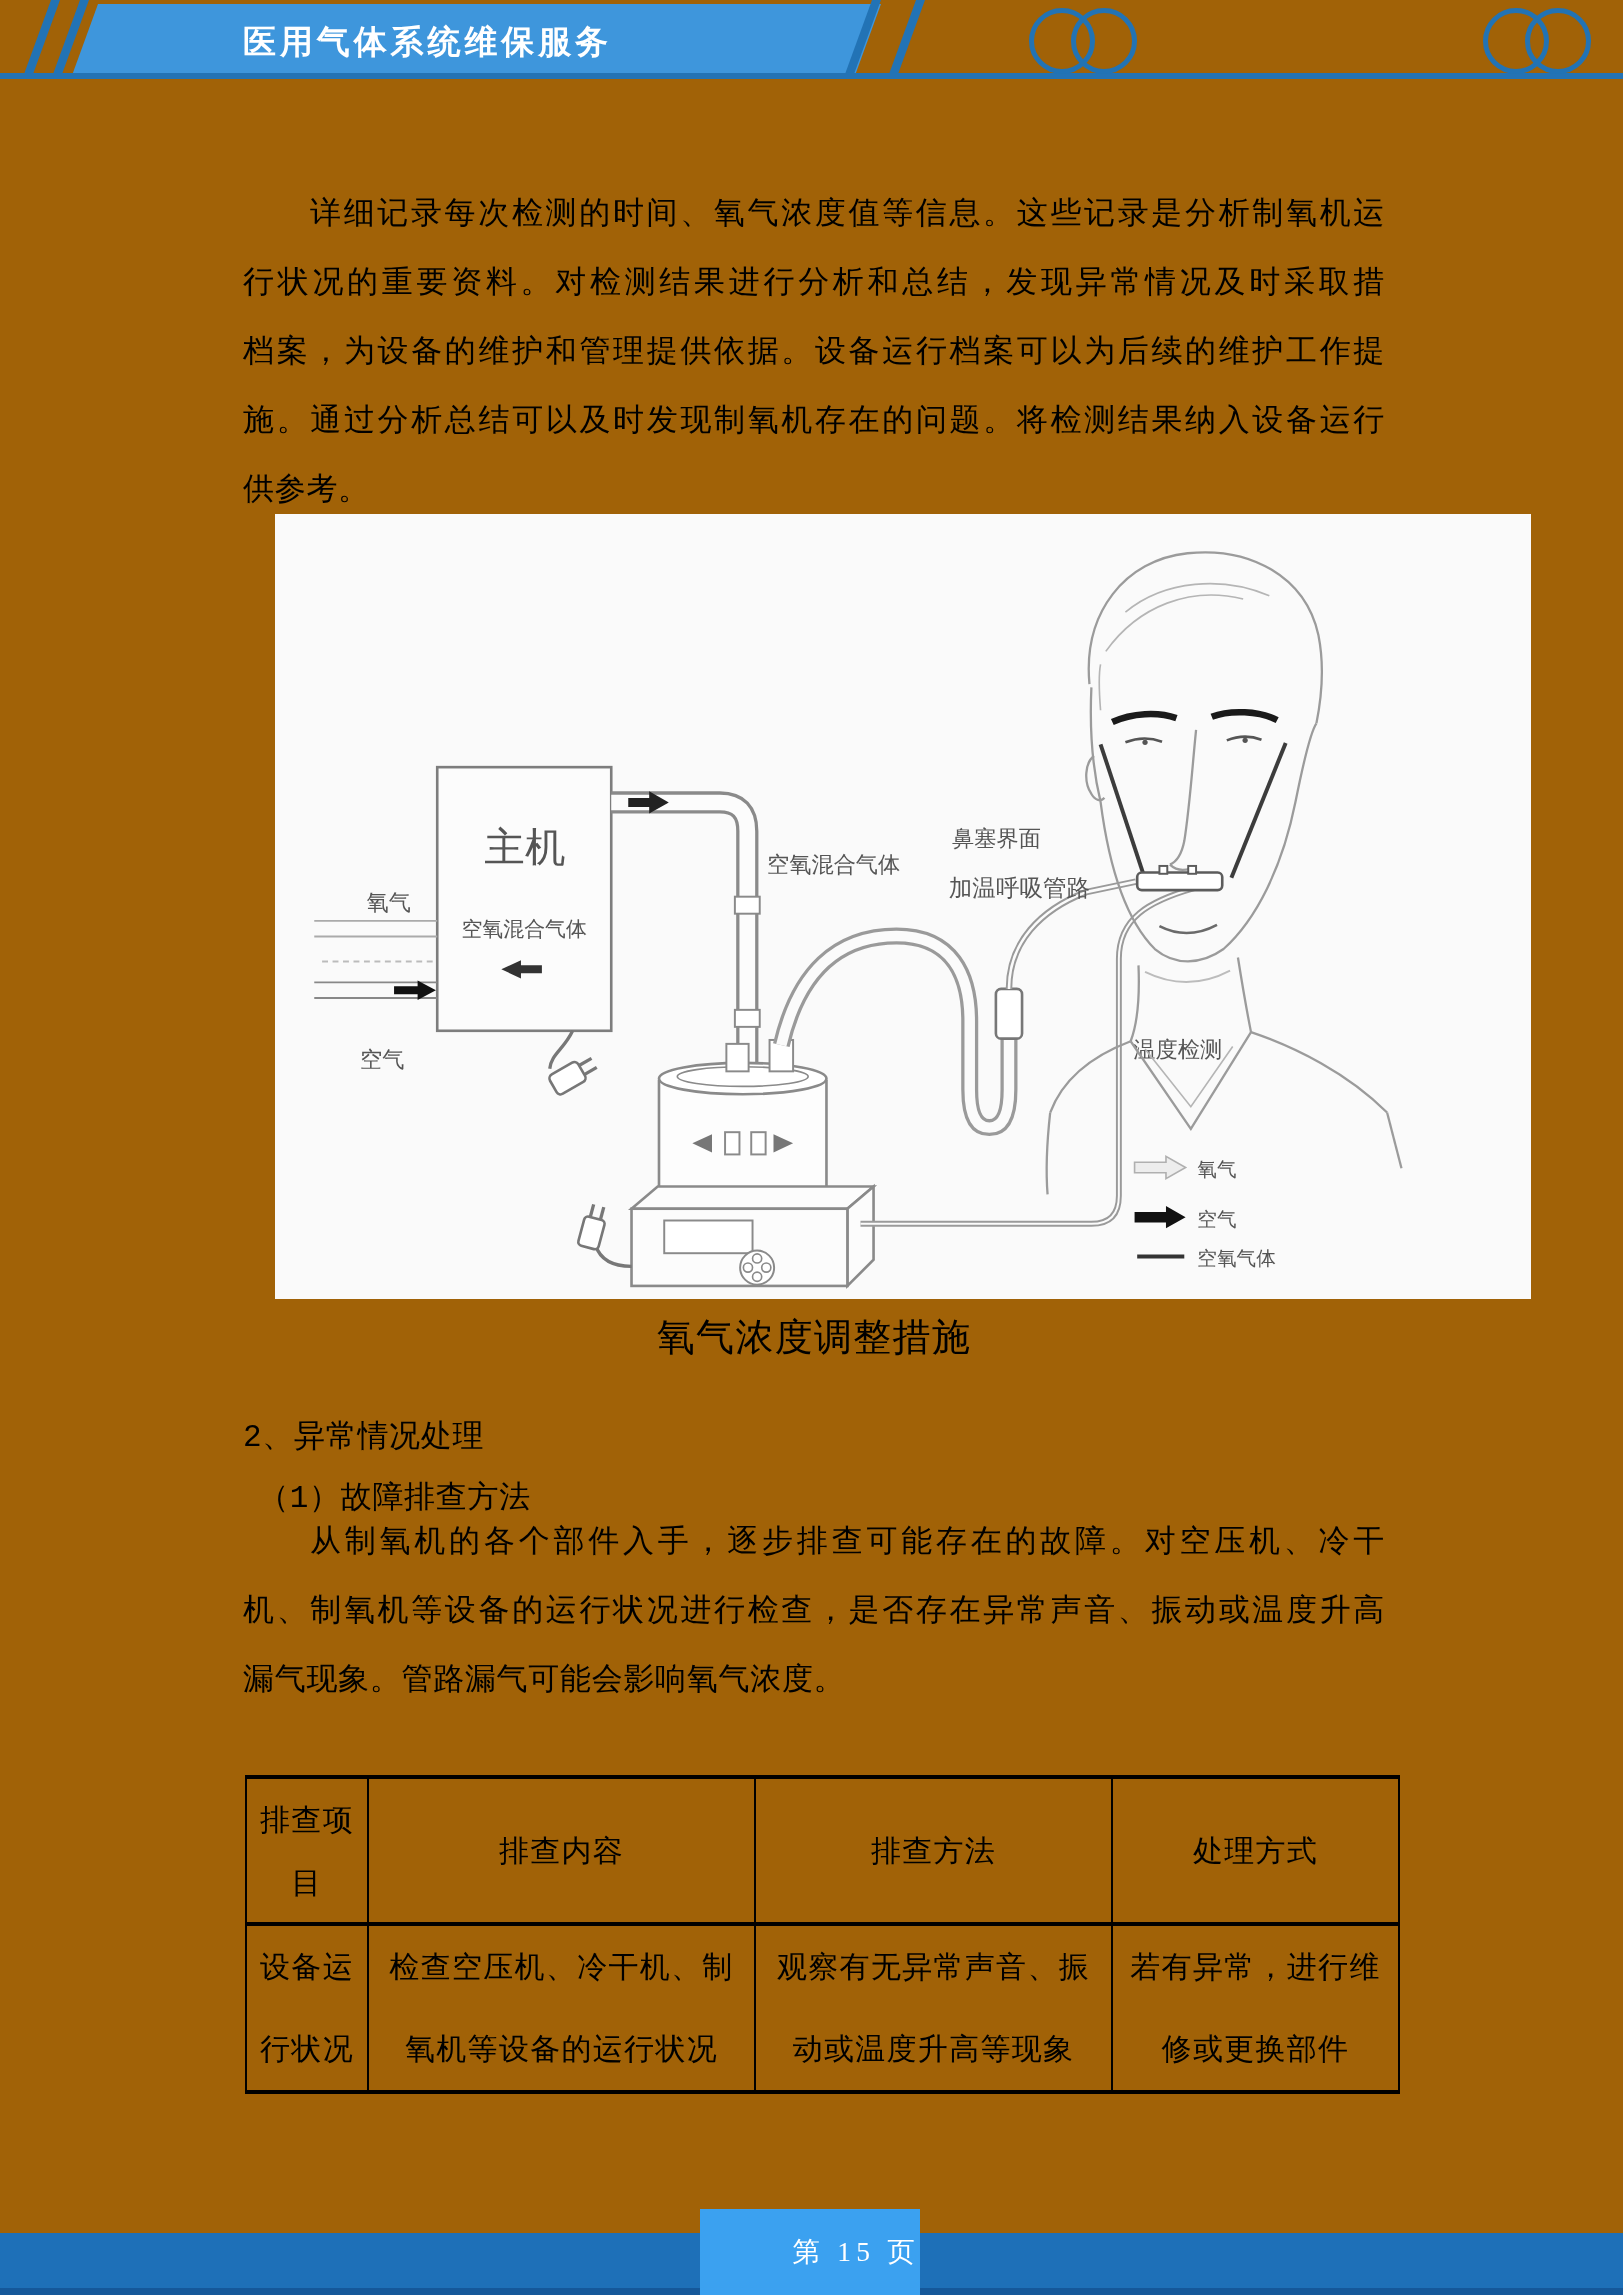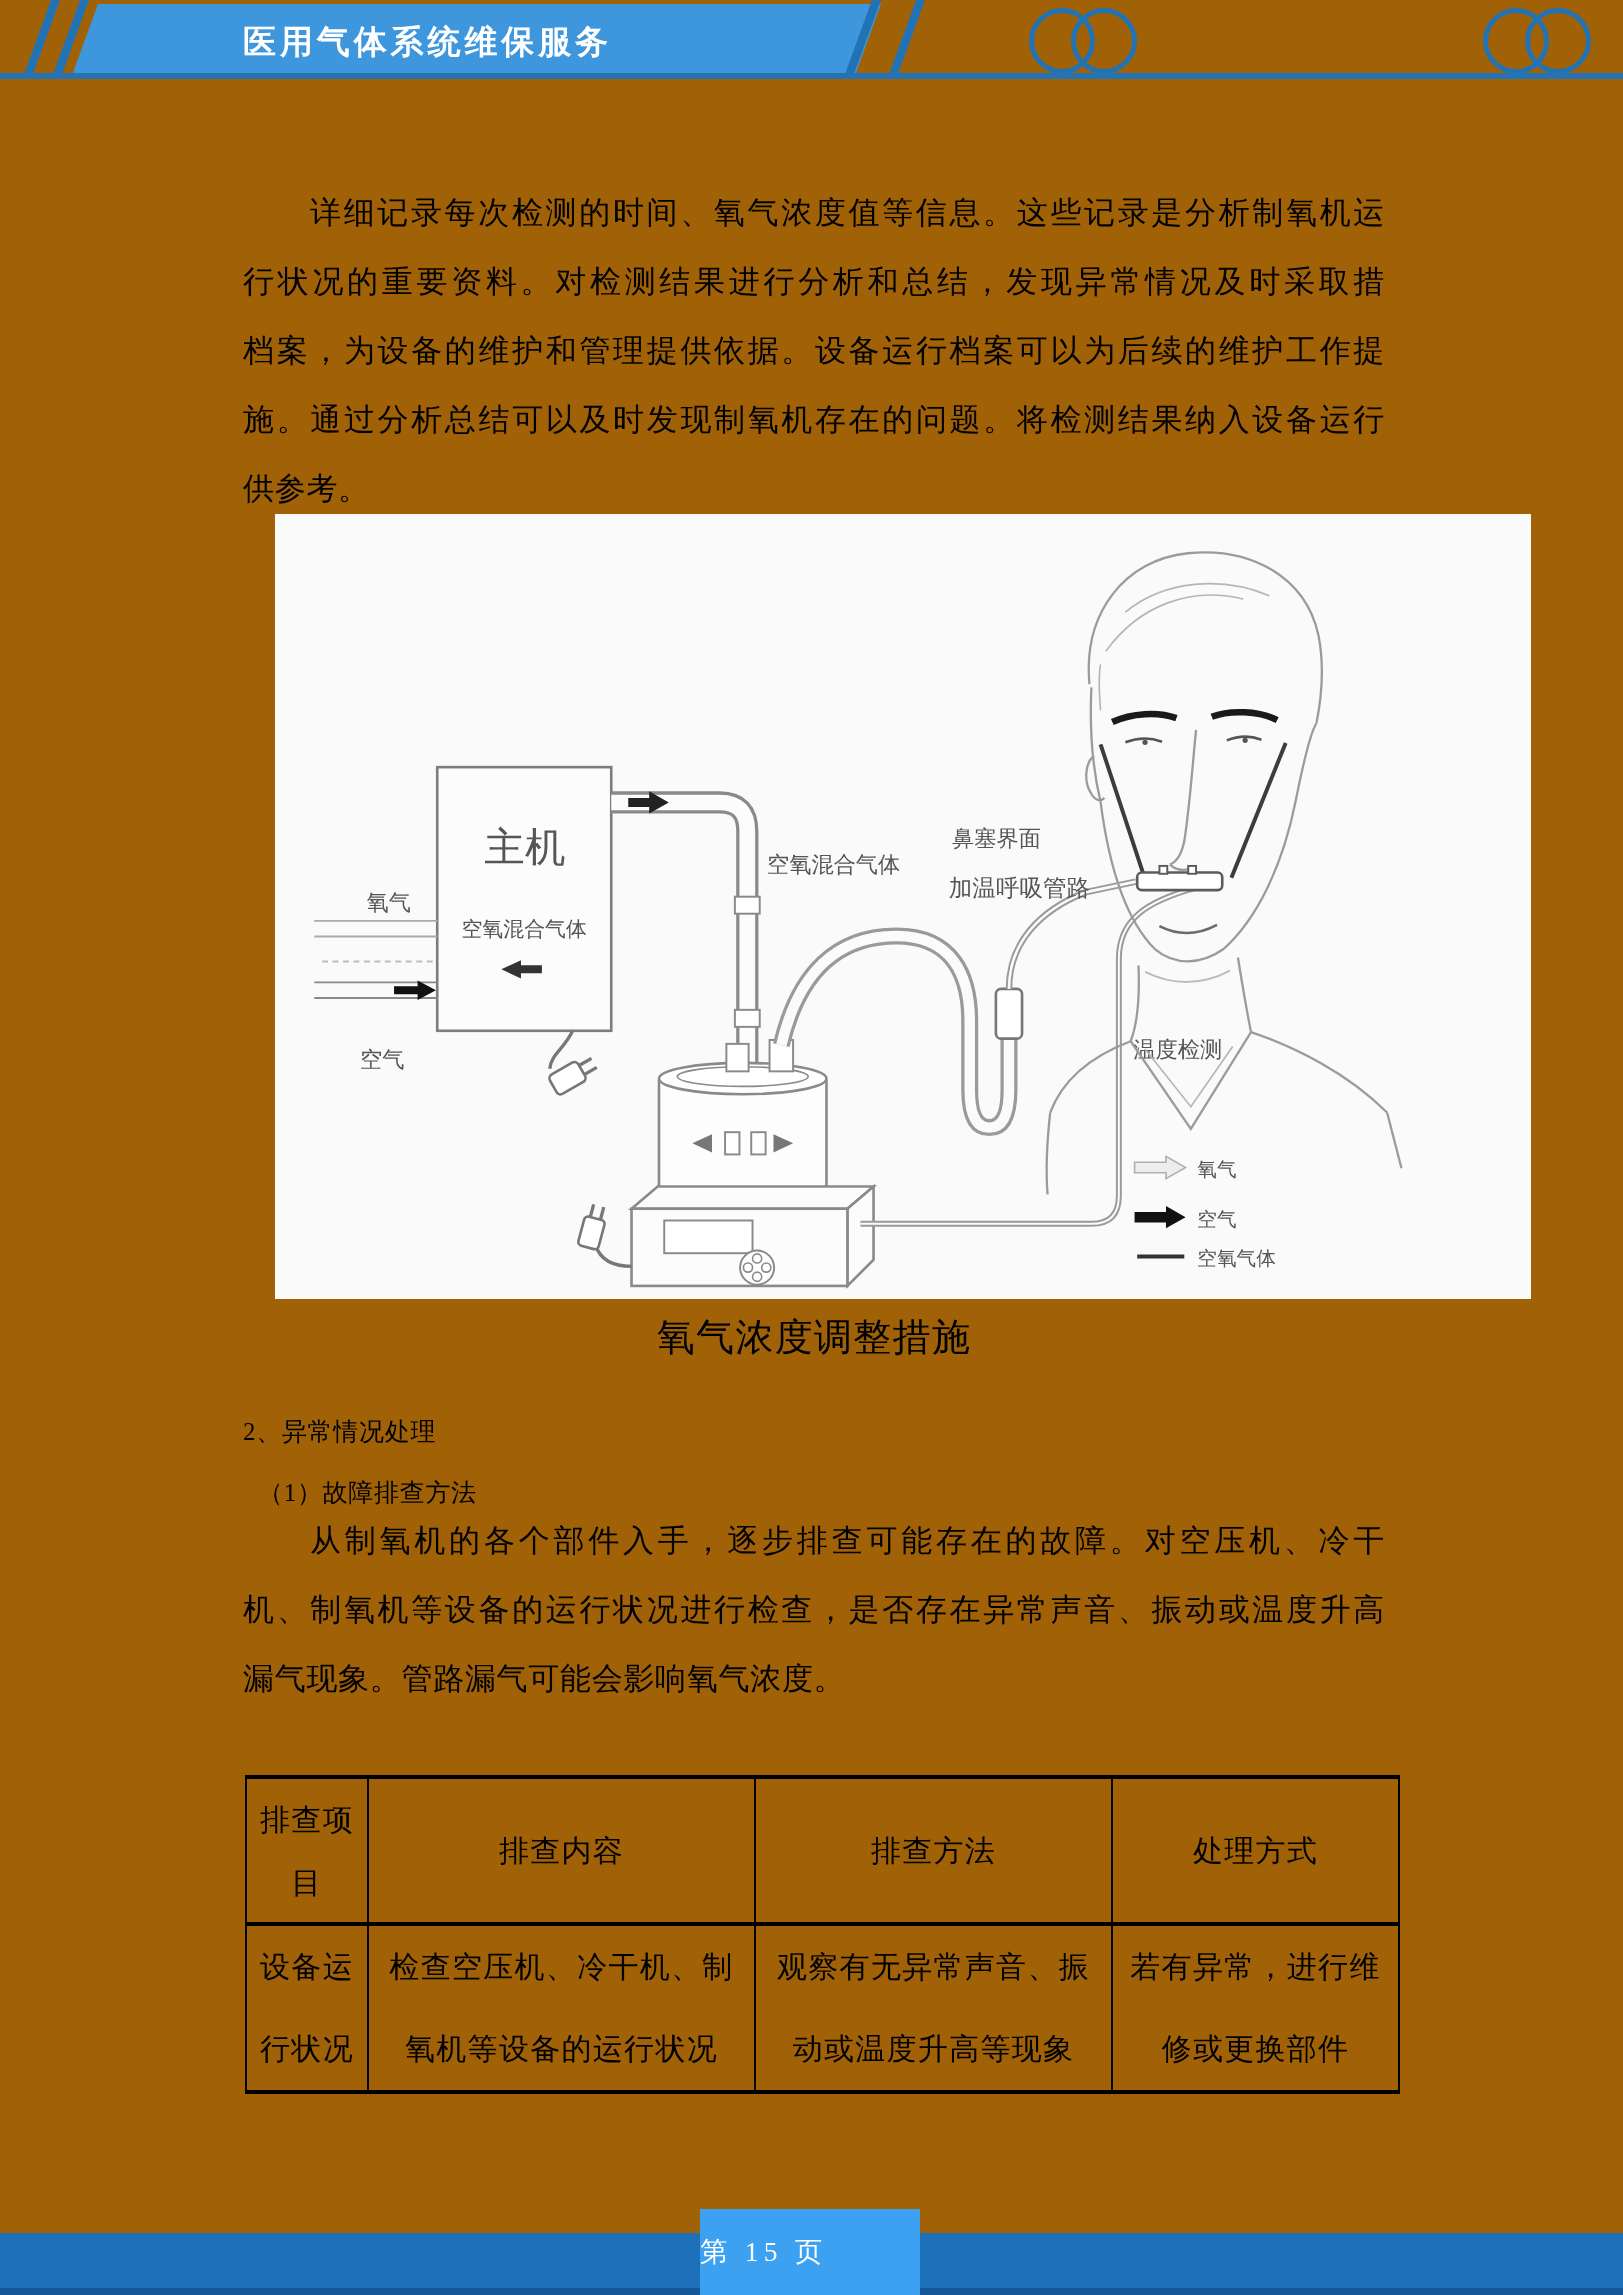--- a/index.html
+++ b/index.html
@@ -15,35 +15,35 @@
   .rings{position:absolute;top:7.9px;display:flex;}
   .ring{width:56px;height:56px;border:5.2px solid #2273b4;border-radius:50%;background:transparent;}
   .ring+.ring{margin-left:-23.6px;}
   
   .pline{position:relative;width:1142px;font-size:31px;letter-spacing:0.7px;line-height:69px;
          text-align:justify;text-align-last:justify;white-space:nowrap;}
   .pl-last{text-align-last:left;}
   .indent{padding-left:67px;width:1075px;}
   .para{position:absolute;left:243px;}
   .caption{position:absolute;left:243px;width:1142px;text-align:center;font-size:38px;letter-spacing:1.3px;}
-  .hsec{position:absolute;font-size:25px;letter-spacing:0.7px;}
+  .hsec{position:absolute;font-size:31px;letter-spacing:0.7px;font-family:Liberation Mono, monospace;}
   
   .figure{position:absolute;left:275px;top:514px;width:1256px;height:785px;background:#fafafa;}
   .figure svg{display:block;}
   
   table.chk{position:absolute;left:245px;top:1775px;width:1153px;border-collapse:collapse;table-layout:fixed;
             font-size:30px;letter-spacing:1.3px;}
   table.chk td{border-left:2px solid #000;border-right:2px solid #000000;text-align:center;vertical-align:middle;padding:0 6.5px;}
   table.chk tr.hrow td{height:143px;line-height:63px;border-top:4.6px solid #000;border-bottom:4.6px solid #000;}
   table.chk tr.brow td{height:147px;line-height:82px;border-bottom:4.6px solid #000;}
   
   .ftr-bar{position:absolute;left:0;top:2233px;width:1623px;height:55px;background:#1e70b8;}
   .ftr-strip{position:absolute;left:0;top:2288px;width:1623px;height:7.9px;background:#15589a;}
   .ftr-box{position:absolute;left:700px;top:2209px;width:220px;height:86px;background:#3ba1f0;
-           display:flex;align-items:center;justify-content:flex-start;z-index:2;}
+           display:flex;align-items:center;justify-content:flex-end;z-index:2;}
   .ftr-text{color:#ffffff;font-size:27.5px;letter-spacing:5.2px;}
   .sk-label{fill:#555555;font-family:"Liberation Serif","DejaVu Serif",serif;}
 </style>
 </head>
 <body>
 
 <div class="page">
 
   <div>
     <div class="hdr-stripe" style="left:51px;"></div>

